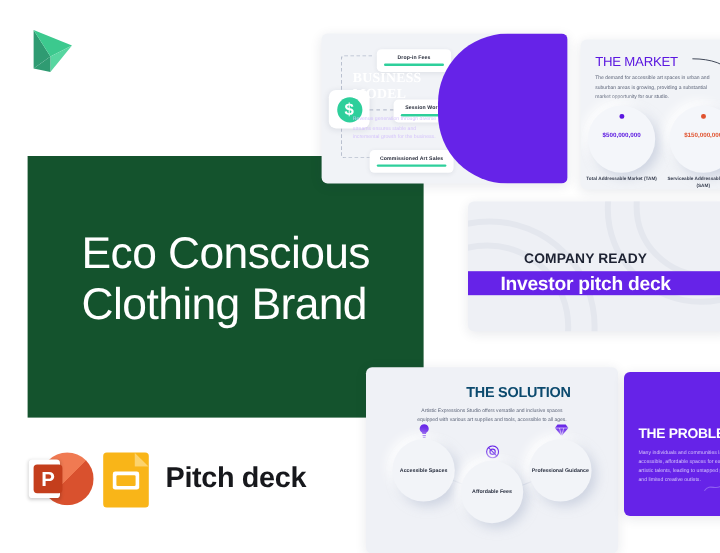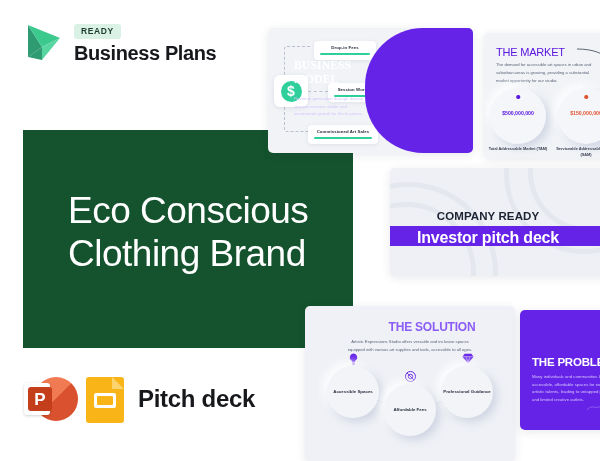--- a/index.html
+++ b/index.html
@@ -136,21 +136,21 @@
   .cn-arc { position: absolute; border-radius: 50%; border: 5px solid #e4e7ee; }
   .cn-name { position: absolute; left: 0; right: 22px; top: 42px; text-align: center;
              font-size: 11.5px; font-weight: bold; color: #1d2232; letter-spacing: .1px; }
   .cn-band { position: absolute; left: 0; right: 0; top: 58px; height: 20px; background: #6623e8; }
   .cn-band-text { position: absolute; left: 0; right: 22px; top: 61px; text-align: center;
                   font-size: 16px; font-weight: bold; color: #ffffff; letter-spacing: -0.2px; }
 
   
   #slide-solution { left: 305px; top: 306px; width: 210px; height: 155px; background: #eff1f6; }
   .sol-title { position: absolute; left: 0; right: 0; top: 14px; text-align: center;
-               color: #8b5cf6; font-size: 12px; font-weight: bold; letter-spacing: -0.2px; margin-left: 44px; }
+               color: #0c4a6e; font-size: 12px; font-weight: bold; letter-spacing: -0.2px; margin-left: 44px; }
   .sol-desc { position: absolute; left: 42px; right: 42px; top: 32px; text-align: center;
               color: #5c6478; font-size: 4.2px; line-height: 1.8; }
   .sol-node { position: absolute; width: 52px; height: 52px; border-radius: 50%;
               background: #f2f4f8;
               box-shadow: 4px 4px 9px rgba(180,190,210,.55), -4px -4px 9px rgba(255,255,255,.95);
               display: flex; align-items: center; justify-content: center; }
   .sol-node-label { font-size: 4.4px; font-weight: bold; color: #2a3040; text-align: center; line-height: 1.5; }
   .sol-ico { position: absolute; font-size: 9px; color: #6623e8; }
   #sol-node-1 { left: 22px; top: 60px; }
   #sol-node-2 { left: 79px; top: 78px; }
@@ -177,24 +177,20 @@
 
   <div class="logo-wrap">
     <div class="logo-mark">
       <svg width="42" height="46" viewBox="0 0 42 46">
         <path d="M6 7 L6 39 L20 29 Z" fill="#2f9b72"></path>
         <path d="M6 7 L38 20 L20 29 Z" fill="#3cc98e"></path>
         <path d="M20 29 L38 20 L20 42 Z" fill="#57d6a0"></path>
         <path d="M6 39 L20 29 L20 42 Z" fill="#2f9b72"></path>
       </svg>
     </div>
-    <div class="logo-text-block">
-      <div class="ready-badge">READY</div>
-      <div class="brand-name">Business Plans</div>
-    </div>
   </div>
 
   <div class="hero">
     <div class="hero-title">
       <div>Eco Conscious</div>
       <div>Clothing Brand</div>
     </div>
   </div>
 
   <div class="formats">

